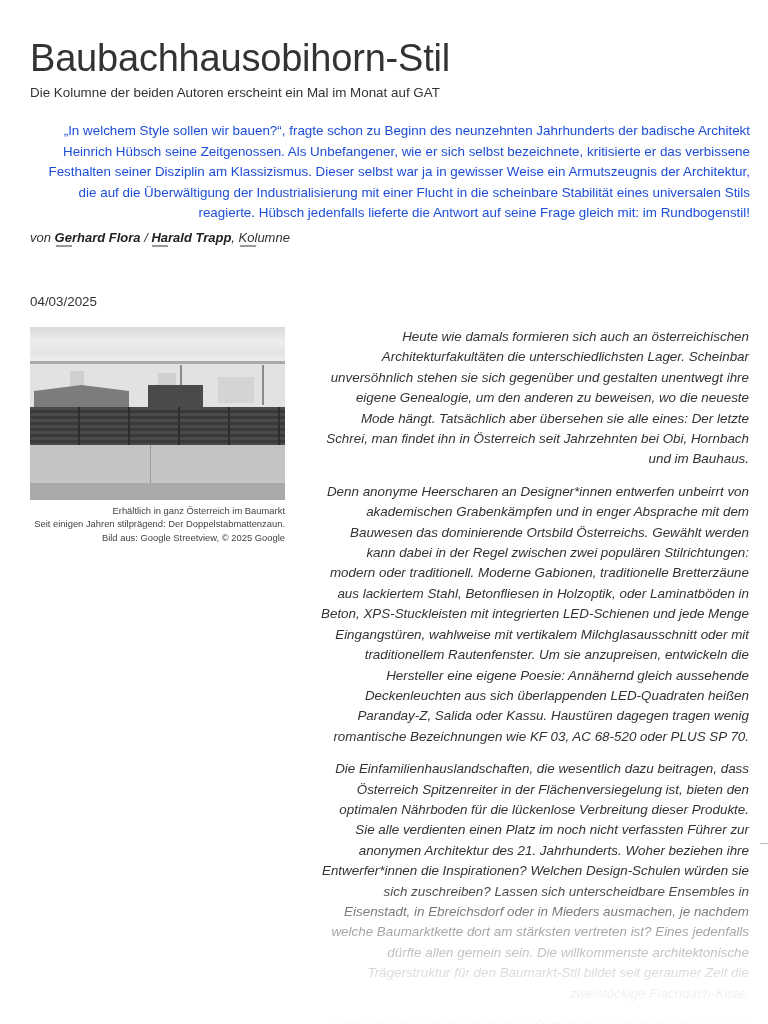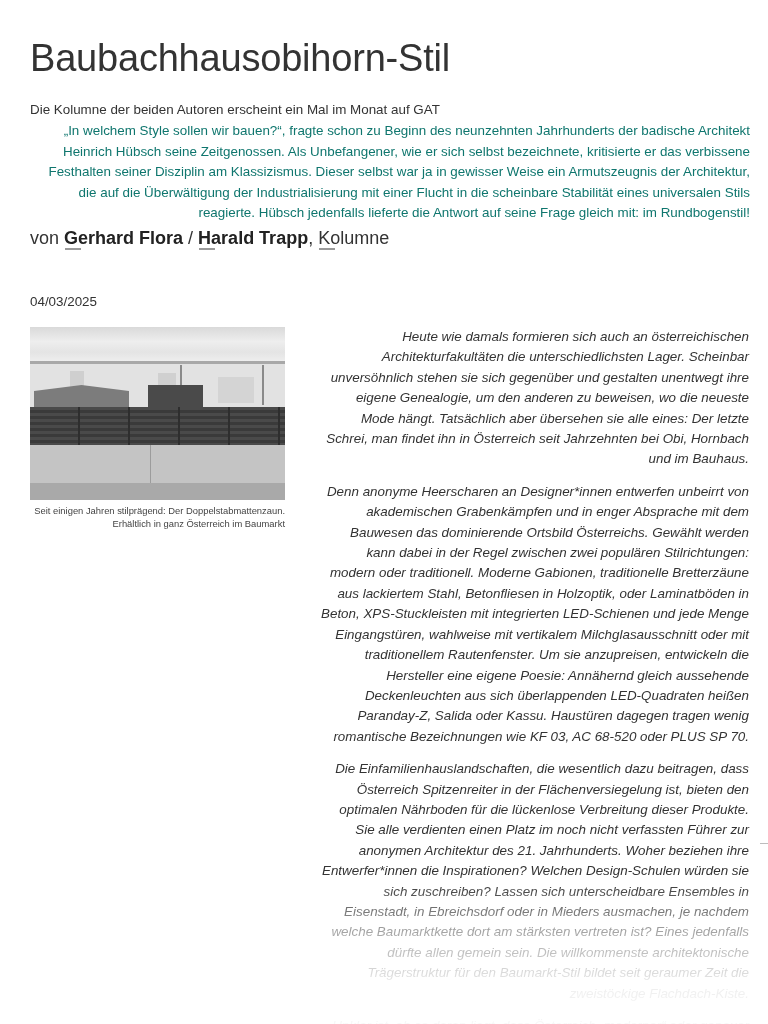--- a/index.html
+++ b/index.html
@@ -5,30 +5,30 @@
   * { box-sizing: border-box; margin: 0; padding: 0; text-align: right; }
   html, body { width: 768px; height: 1024px; overflow: hidden; background: #ffffff; }
   body { font-family: "Liberation Sans", sans-serif; color: #333333; position: relative; }
 
   .title {
     position: absolute; left: 30px; top: 36px;
     font-size: 38px; font-weight: 400; color: #333333; letter-spacing: -0.2px;
     line-height: 44px; white-space: nowrap;
   }
   .subtitle {
-    position: absolute; left: 30px; top: 101px;
+    position: absolute; left: 30px; top: 84px;
     font-size: 13.4px; color: #333333; line-height: 18px; white-space: nowrap;
   }
   .lead {
     position: absolute; left: 30px; top: 121px; width: 720px;
-    font-size: 13.4px; line-height: 20.6px; color: #0f766e;
+    font-size: 13.4px; line-height: 20.6px; color: #1d4ed8;
   }
   .byline {
     position: absolute; left: 30px; top: 229px;
-    font-size: 18px; color: #333333; line-height: 18px; white-space: nowrap;
+    font-size: 13px; font-style: italic; color: #333333; line-height: 18px; white-space: nowrap;
   }
   .byline .author { font-weight: 700; color: #222; text-decoration: none; position: relative; }
   .byline .cat { color: #333; position: relative; }
   .byline .uline { position: relative; }
   .byline .uline::after {
     content: ""; position: absolute; left: 1px; bottom: -2px; width: 16px; height: 2px; background: #9a9a9a;
   }
   .date {
     position: absolute; left: 30px; top: 249px;
     font-size: 13.4px; color: #333333; line-height: 18px; margin-top: 44px;
@@ -98,22 +98,23 @@
       <div class="pipe1"></div>
       <div class="pipe2"></div>
     </div>
     <div class="shed"></div>
     <div class="door"></div>
     <div class="fence"></div>
     <div class="wall"></div>
     <div class="ground"></div>
   </div>
   <figcaption class="caption">
+    <div>Erhältlich in ganz Österreich im Baumarkt</div>
     <div>Seit einigen Jahren stilprägend: Der Doppelstabmattenzaun.</div>
-    <div>Erhältlich in ganz Österreich im Baumarkt</div>
+    <div>Bild aus: Google Streetview, © 2025 Google</div>
   </figcaption>
 </figure>
 
 <div class="body">
   <p>Heute wie damals formieren sich auch an österreichischen Architekturfakultäten die unterschiedlichsten Lager. Scheinbar unversöhnlich stehen sie sich gegenüber und gestalten unentwegt ihre eigene Genealogie, um den anderen zu beweisen, wo die neueste Mode hängt. Tatsächlich aber übersehen sie alle eines: Der letzte Schrei, man findet ihn in Österreich seit Jahrzehnten bei Obi, Hornbach und im Bauhaus.</p>
   <p>Denn anonyme Heerscharen an Designer*innen entwerfen unbeirrt von akademischen Grabenkämpfen und in enger Absprache mit dem Bauwesen das dominierende Ortsbild Österreichs. Gewählt werden kann dabei in der Regel zwischen zwei populären Stilrichtungen: modern oder traditionell. Moderne Gabionen, traditionelle Bretterzäune aus lackiertem Stahl, Betonfliesen in Holzoptik, oder Laminatböden in Beton, XPS-Stuckleisten mit integrierten LED-Schienen und jede Menge Eingangstüren, wahlweise mit vertikalem Milchglasausschnitt oder mit traditionellem Rautenfenster. Um sie anzupreisen, entwickeln die Hersteller eine eigene Poesie: Annähernd gleich aussehende Deckenleuchten aus sich überlappenden LED-Quadraten heißen Paranday-Z, Salida oder Kassu. Haustüren dagegen tragen wenig romantische Bezeichnungen wie KF 03, AC 68-520 oder PLUS SP 70.</p>
   <p>Die Einfamilienhauslandschaften, die wesentlich dazu beitragen, dass Österreich Spitzenreiter in der Flächenversiegelung ist, bieten den optimalen Nährboden für die lückenlose Verbreitung dieser Produkte. Sie alle verdienten einen Platz im noch nicht verfassten Führer zur anonymen Architektur des 21. Jahrhunderts. Woher beziehen ihre Entwerfer*innen die Inspirationen? Welchen Design-Schulen würden sie sich zuschreiben? Lassen sich unterscheidbare Ensembles in Eisenstadt, in Ebreichsdorf oder in Mieders ausmachen, je nachdem welche Baumarktkette dort am stärksten vertreten ist? Eines jedenfalls dürfte allen gemein sein. Die willkommenste architektonische Trägerstruktur für den Baumarkt-Stil bildet seit geraumer Zeit die zweistöckige Flachdach-Kiste.</p>
   <p>Unklar ist, ob es daran liegt, dass Österreich „moderner“ oder genauer</p>
 </div>
 

